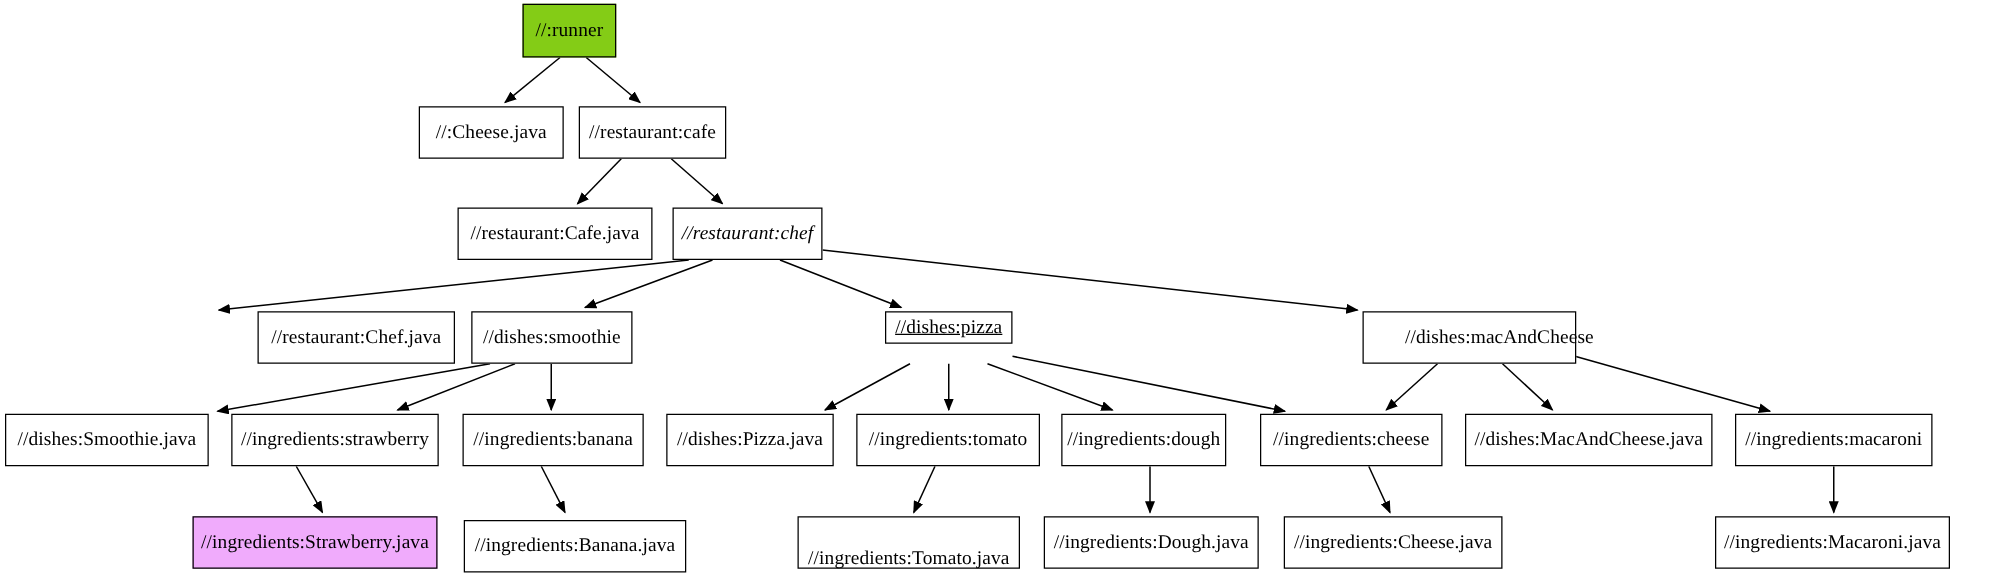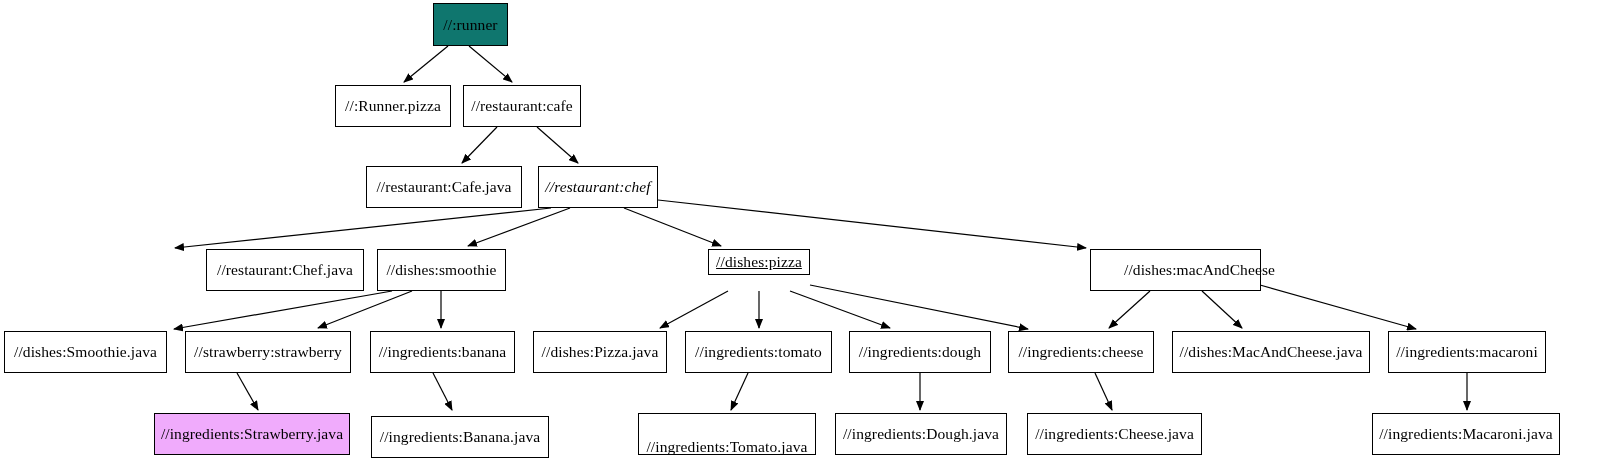--- a/index.html
+++ b/index.html
@@ -72,25 +72,25 @@
         <line x1="1260" y1="285" x2="1416" y2="329" stroke="#000000" stroke-width="1.2" marker-end="url(#arrowhead)"></line>
         <line x1="237" y1="373" x2="258" y2="410" stroke="#000000" stroke-width="1.2" marker-end="url(#arrowhead)"></line>
         <line x1="433" y1="373" x2="452" y2="410" stroke="#000000" stroke-width="1.2" marker-end="url(#arrowhead)"></line>
         <line x1="748" y1="373" x2="731" y2="410" stroke="#000000" stroke-width="1.2" marker-end="url(#arrowhead)"></line>
         <line x1="920" y1="373" x2="920" y2="410" stroke="#000000" stroke-width="1.2" marker-end="url(#arrowhead)"></line>
         <line x1="1095" y1="373" x2="1112" y2="410" stroke="#000000" stroke-width="1.2" marker-end="url(#arrowhead)"></line>
         <line x1="1467" y1="373" x2="1467" y2="410" stroke="#000000" stroke-width="1.2" marker-end="url(#arrowhead)"></line>
       </g>
   </svg>
   <div id="node-group">
-      <div class="graph-node" style="left: 418px; top: 3px; width: 75px; height: 43px; border-color: rgb(0, 0, 0); background: #0f766e; margin-left: 15px;">
+      <div class="graph-node" style="left: 418px; top: 3px; width: 75px; height: 43px; border-color: rgb(0, 0, 0); background: #84cc16;">
         <span class="node-label">//:runner</span>
       </div>
       <div class="graph-node" style="left: 335px; top: 85px; width: 116px; height: 42px; border-color: rgb(0, 0, 0); background: rgb(255, 255, 255);">
-        <span class="node-label">//:Runner.pizza</span>
+        <span class="node-label">//:Cheese.java</span>
       </div>
       <div class="graph-node" style="left: 463px; top: 85px; width: 118px; height: 42px; border-color: rgb(0, 0, 0); background: rgb(255, 255, 255);">
         <span class="node-label">//restaurant:cafe</span>
       </div>
       <div class="graph-node" style="left: 366px; top: 166px; width: 156px; height: 42px; border-color: rgb(0, 0, 0); background: rgb(255, 255, 255);">
         <span class="node-label">//restaurant:Cafe.java</span>
       </div>
       <div class="graph-node" style="left: 538px; top: 166px; width: 120px; height: 42px; border-color: rgb(0, 0, 0); background: rgb(255, 255, 255); font-style: italic;">
         <span class="node-label">//restaurant:chef</span>
       </div>
@@ -103,32 +103,32 @@
       <div class="graph-node" style="left: 708px; top: 249px; width: 102px; height: 26px; border-color: rgb(0, 0, 0); background: rgb(255, 255, 255); text-decoration: underline;">
         <span class="node-label">//dishes:pizza</span>
       </div>
       <div class="graph-node" style="left: 1090px; top: 249px; width: 171px; height: 42px; border-color: rgb(0, 0, 0); background: rgb(255, 255, 255); padding-left: 48px;">
         <span class="node-label">//dishes:macAndCheese</span>
       </div>
       <div class="graph-node" style="left: 4px; top: 331px; width: 163px; height: 42px; border-color: rgb(0, 0, 0); background: rgb(255, 255, 255);">
         <span class="node-label">//dishes:Smoothie.java</span>
       </div>
       <div class="graph-node" style="left: 185px; top: 331px; width: 166px; height: 42px; border-color: rgb(0, 0, 0); background: rgb(255, 255, 255);">
-        <span class="node-label">//strawberry:strawberry</span>
+        <span class="node-label">//ingredients:strawberry</span>
       </div>
       <div class="graph-node" style="left: 370px; top: 331px; width: 145px; height: 42px; border-color: rgb(0, 0, 0); background: rgb(255, 255, 255);">
         <span class="node-label">//ingredients:banana</span>
       </div>
       <div class="graph-node" style="left: 533px; top: 331px; width: 134px; height: 42px; border-color: rgb(0, 0, 0); background: rgb(255, 255, 255);">
         <span class="node-label">//dishes:Pizza.java</span>
       </div>
       <div class="graph-node" style="left: 685px; top: 331px; width: 147px; height: 42px; border-color: rgb(0, 0, 0); background: rgb(255, 255, 255);">
         <span class="node-label">//ingredients:tomato</span>
       </div>
-      <div class="graph-node" style="left: 849px; top: 331px; width: 142px; height: 42px; border-color: rgb(0, 0, 0); background: rgb(255, 255, 255);">
+      <div class="graph-node" style="left: 849px; top: 331px; width: 132px; height: 42px; border-color: rgb(0, 0, 0); background: rgb(255, 255, 255);">
         <span class="node-label">//ingredients:dough</span>
       </div>
       <div class="graph-node" style="left: 1008px; top: 331px; width: 146px; height: 42px; border-color: rgb(0, 0, 0); background: rgb(255, 255, 255);">
         <span class="node-label">//ingredients:cheese</span>
       </div>
       <div class="graph-node" style="left: 1172px; top: 331px; width: 198px; height: 42px; border-color: rgb(0, 0, 0); background: rgb(255, 255, 255);">
         <span class="node-label">//dishes:MacAndCheese.java</span>
       </div>
       <div class="graph-node" style="left: 1388px; top: 331px; width: 158px; height: 42px; border-color: rgb(0, 0, 0); background: rgb(255, 255, 255);">
         <span class="node-label">//ingredients:macaroni</span>

